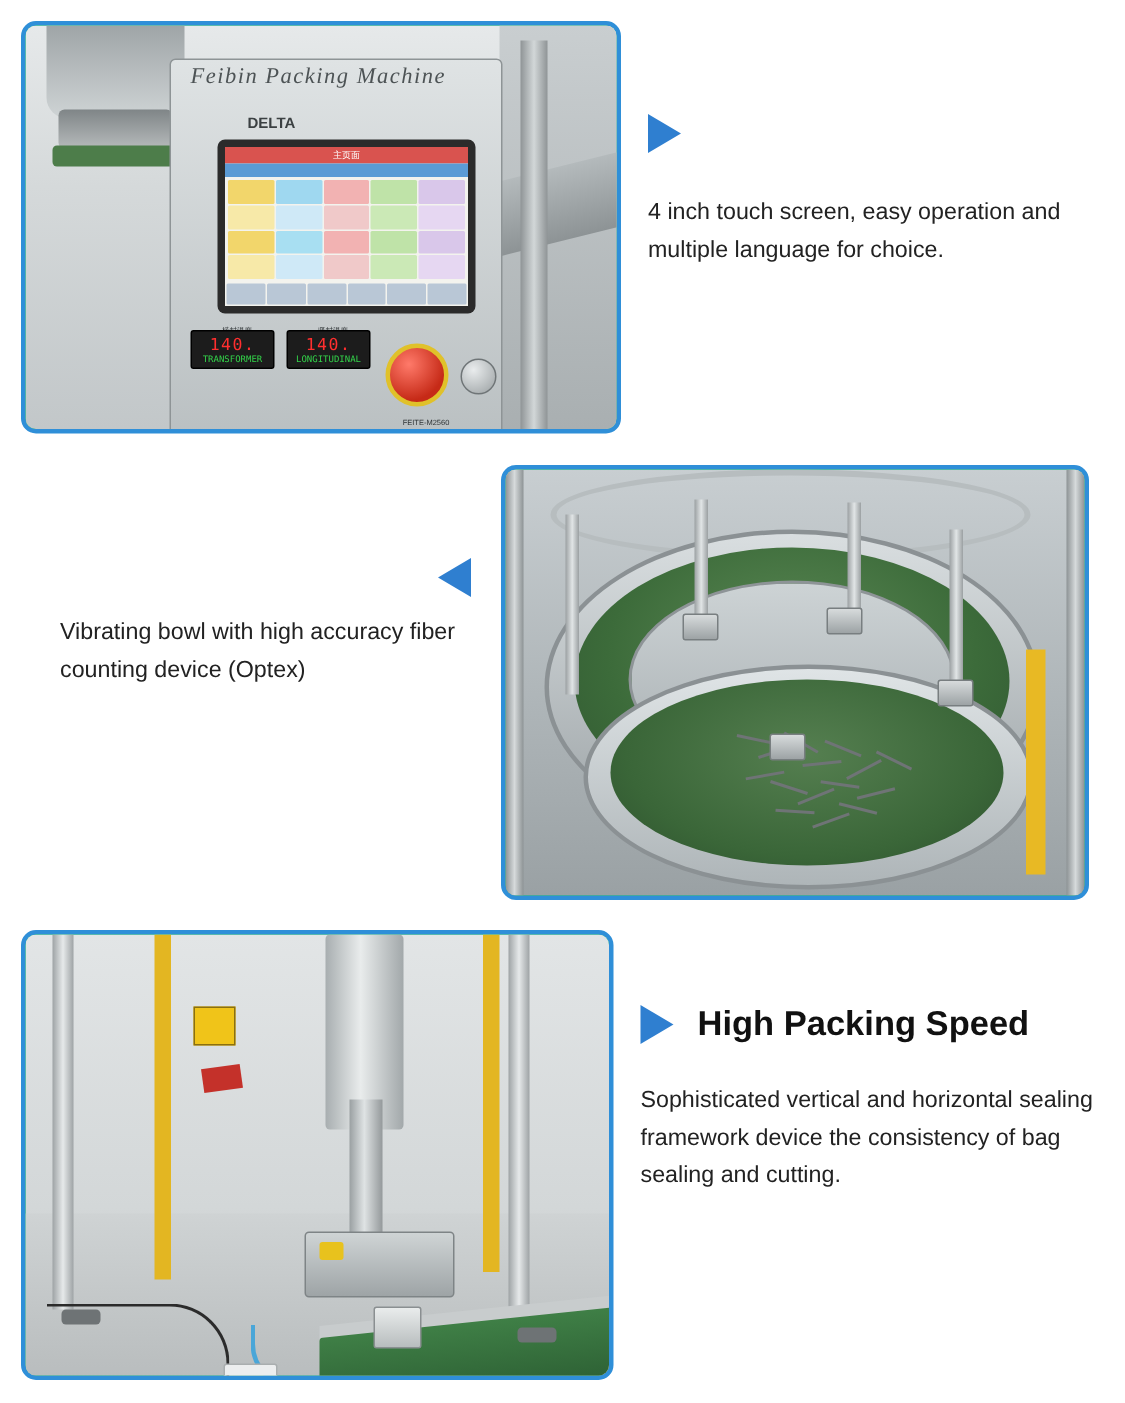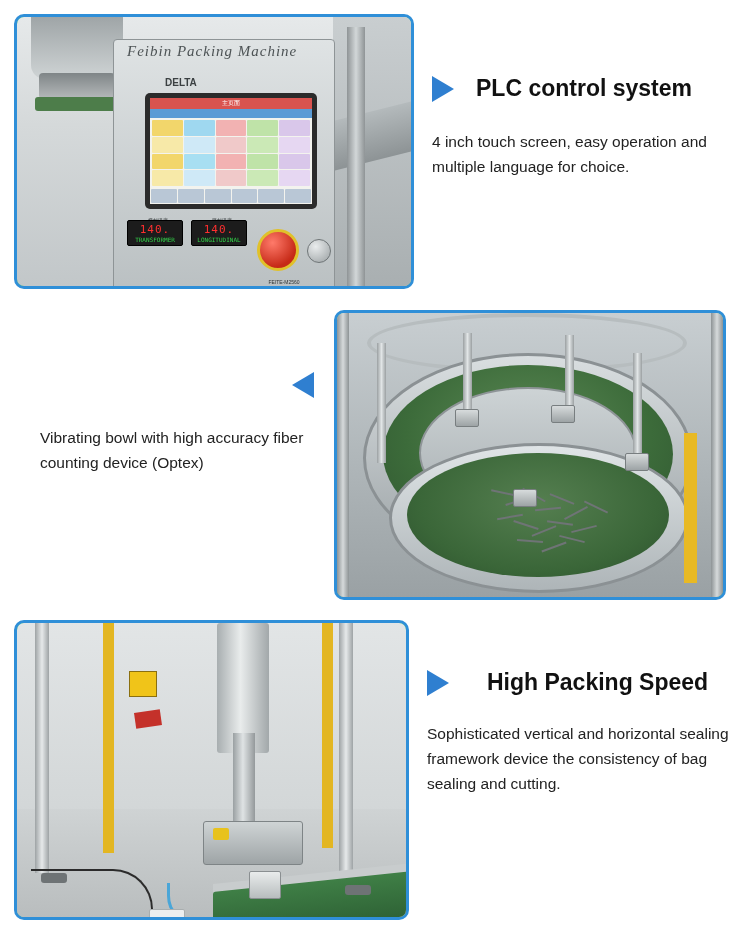--- a/index.html
+++ b/index.html
@@ -69,29 +69,29 @@
 
   
   #block2 { left: 14px; top: 310px; }
   #block2-text {
     width: 300px;
     margin-top: 62px;
     text-align: left;
   }
   #block2 .arrow-row { display: flex; align-items: center; justify-content: flex-end; }
   #block2 .heading { margin-right: 18px; }
-  #block2 .body-text { margin-top: 28px; margin-left: 26px; }
+  #block2 .body-text { margin-top: 12px; margin-left: 26px; }
   #photo2 { width: 392px; height: 290px; margin-left: 20px; }
 
   
   #block3 { left: 14px; top: 620px; }
   #photo3 { width: 395px; height: 300px; }
   #block3-text { margin-left: 18px; margin-top: 50px; width: 310px; }
   #block3 .arrow-row { display: flex; align-items: center; }
-  #block3 .heading { margin-left: 38px; }
+  #block3 .heading { margin-left: 16px; }
   #block3 .body-text { margin-top: 26px; }
 
   
   .p1-bg {
     position: absolute; inset: 0;
     background:
       linear-gradient(180deg, #e6e9ea 0%, #d5d9da 40%, #c2c7c9 100%);
   }
   .p1-hopper {
     position: absolute; left: 14px; top: 0; width: 92px; height: 62px;
@@ -427,21 +427,20 @@
       </div>
 
       <div class="p1-estop"></div>
       <div class="p1-knob"></div>
       <div class="p1-label" style="left:234px; top:262px; width:66px; font-size:5px;">FEITE-M2560</div>
     </div>
 
     <div id="block1-text">
       <div class="arrow-row">
         <div class="arrow-right"></div>
-        <div class="heading">PLC control system</div>
       </div>
       <div class="body-text">4 inch touch screen, easy operation and multiple language for choice.</div>
     </div>
   </div>
 
   <div class="feature" id="block2">
 
     <div id="block2-text">
       <div class="arrow-row">
         <div class="arrow-left"></div>

